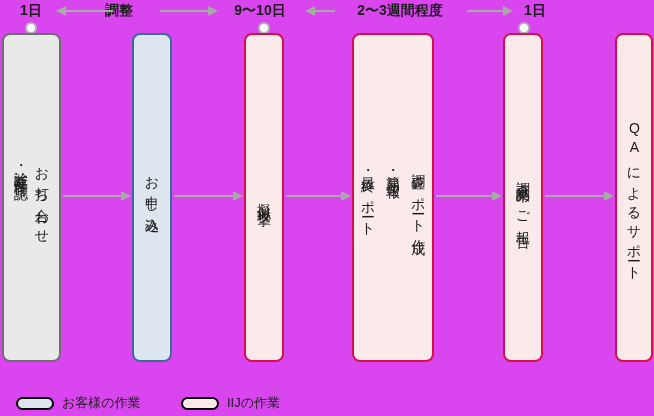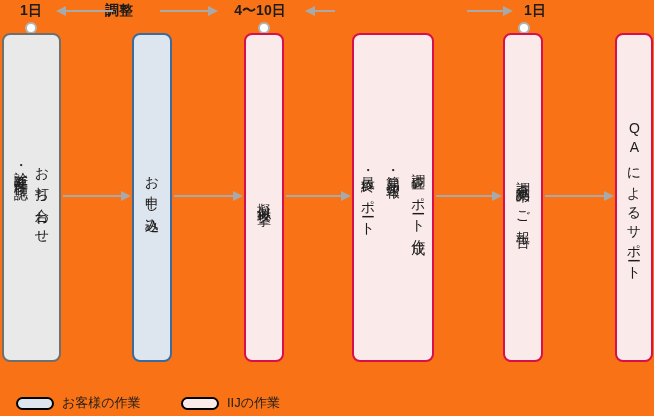--- a/index.html
+++ b/index.html
@@ -1,17 +1,17 @@
 <!DOCTYPE html>
 <html><head>
 <meta charset="utf-8">
 <style>
   html,body { margin:0; padding:0; background:#ffffff; }
   .canvas {
-    position:relative; width:654px; height:416px; background:#f97316;
+    position:relative; width:654px; height:416px; background:#d946ef;
     font-family:"Liberation Sans", sans-serif; overflow:hidden;
   }
 
   
   .tl-label {
     position:absolute; top:0; height:20px; line-height:20px;
     text-align:center; font-size:14px; font-weight:600; color:#1c1c1c;
     white-space:nowrap;
   }
   .harrow {
@@ -73,21 +73,22 @@
   }
   .legend-label { font-size:13px; color:#1c1c1c; white-space:nowrap; }
 </style>
 </head>
 <body>
 
 <div class="canvas">
 
   <div class="tl-label" style="left:7px;   width:48px;">1日</div>
   <div class="tl-label" style="left:96px; width:46px;">調整</div>
-  <div class="tl-label" style="left:220px; width:80px;">4〜10日</div>
+  <div class="tl-label" style="left:220px; width:80px;">9〜10日</div>
+  <div class="tl-label" style="left:335px; width:130px;">2〜3週間程度</div>
   <div class="tl-label" style="left:511px; width:48px;">1日</div>
 
   <div class="harrow" style="left:56px;  width:57px;">
       <span class="head-l"></span>
       <span class="shaft"></span>
     </div>
   <div class="harrow" style="left:160px; width:58px;">
       <span class="shaft"></span>
       <span class="head-r"></span>
     </div>

